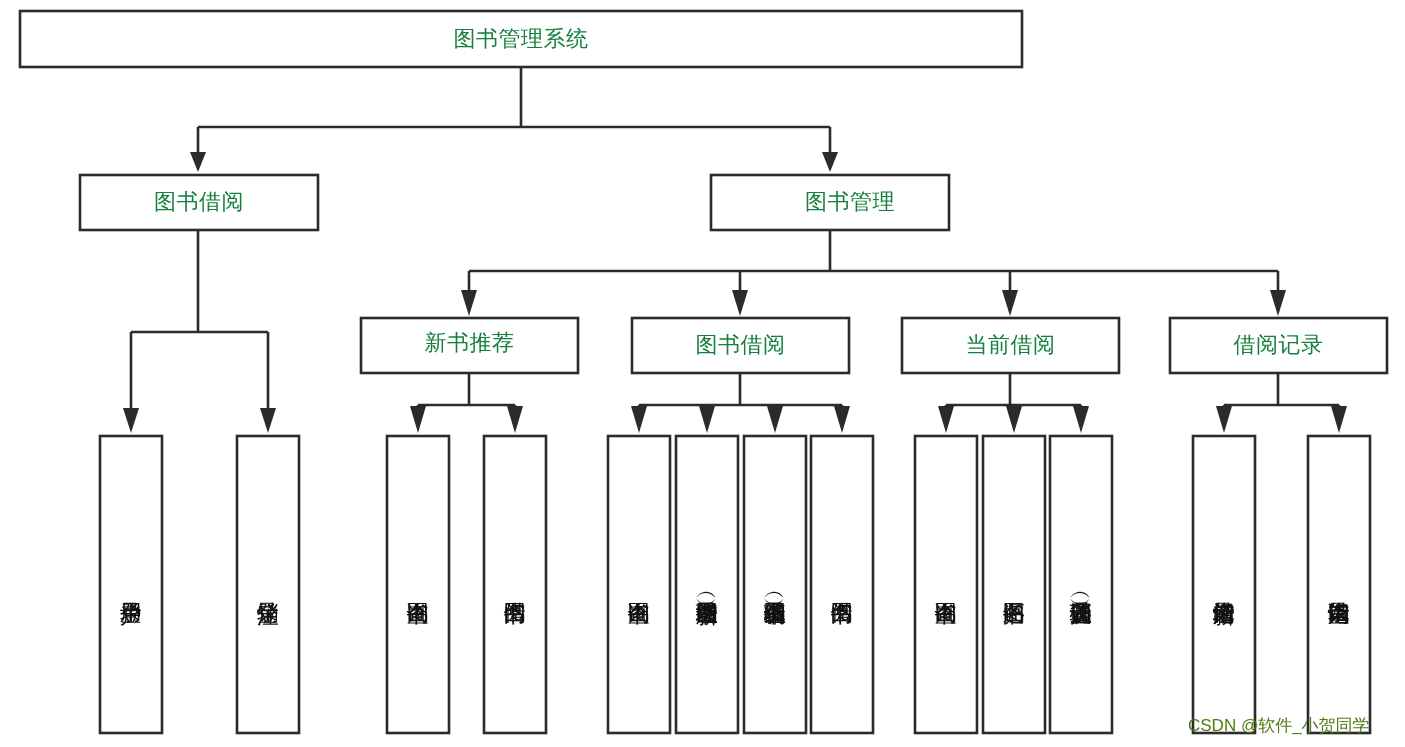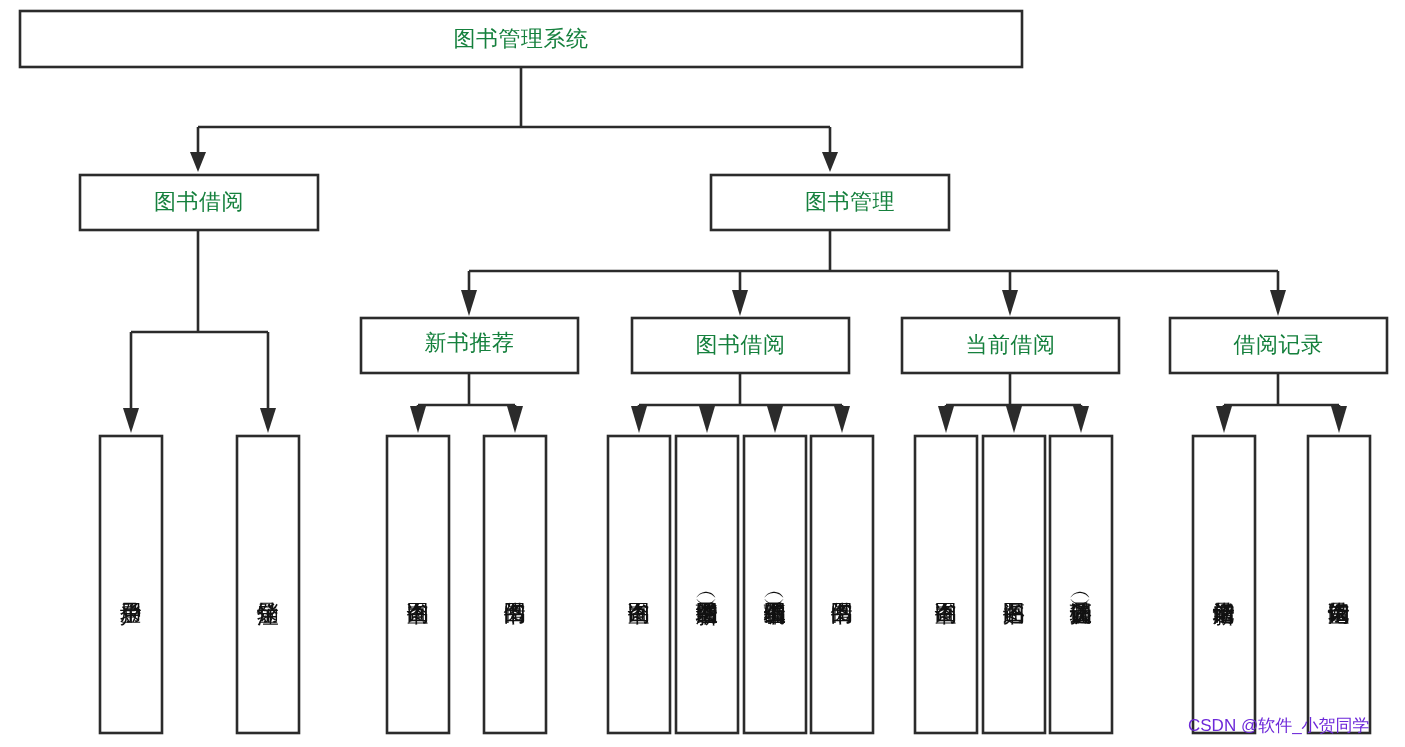--- a/index.html
+++ b/index.html
@@ -69,21 +69,21 @@
     text-orientation: upright;
     white-space: nowrap;
     pointer-events: none;
     font-family: "Liberation Sans", "DejaVu Sans", sans-serif;
   }
   .watermark {
     position: absolute;
     left: 1188px;
     top: 714px;
     font-size: 17px;
-    color: #6d28d9;
+    color: #4d7c0f;
     white-space: nowrap;
     font-family: "Liberation Sans", "DejaVu Sans", sans-serif;
   }
 </style>
 </head>
 <body>
 
 <div id="diagram-root">
 
   <svg id="diagram-svg" viewBox="0 0 1405 747">

